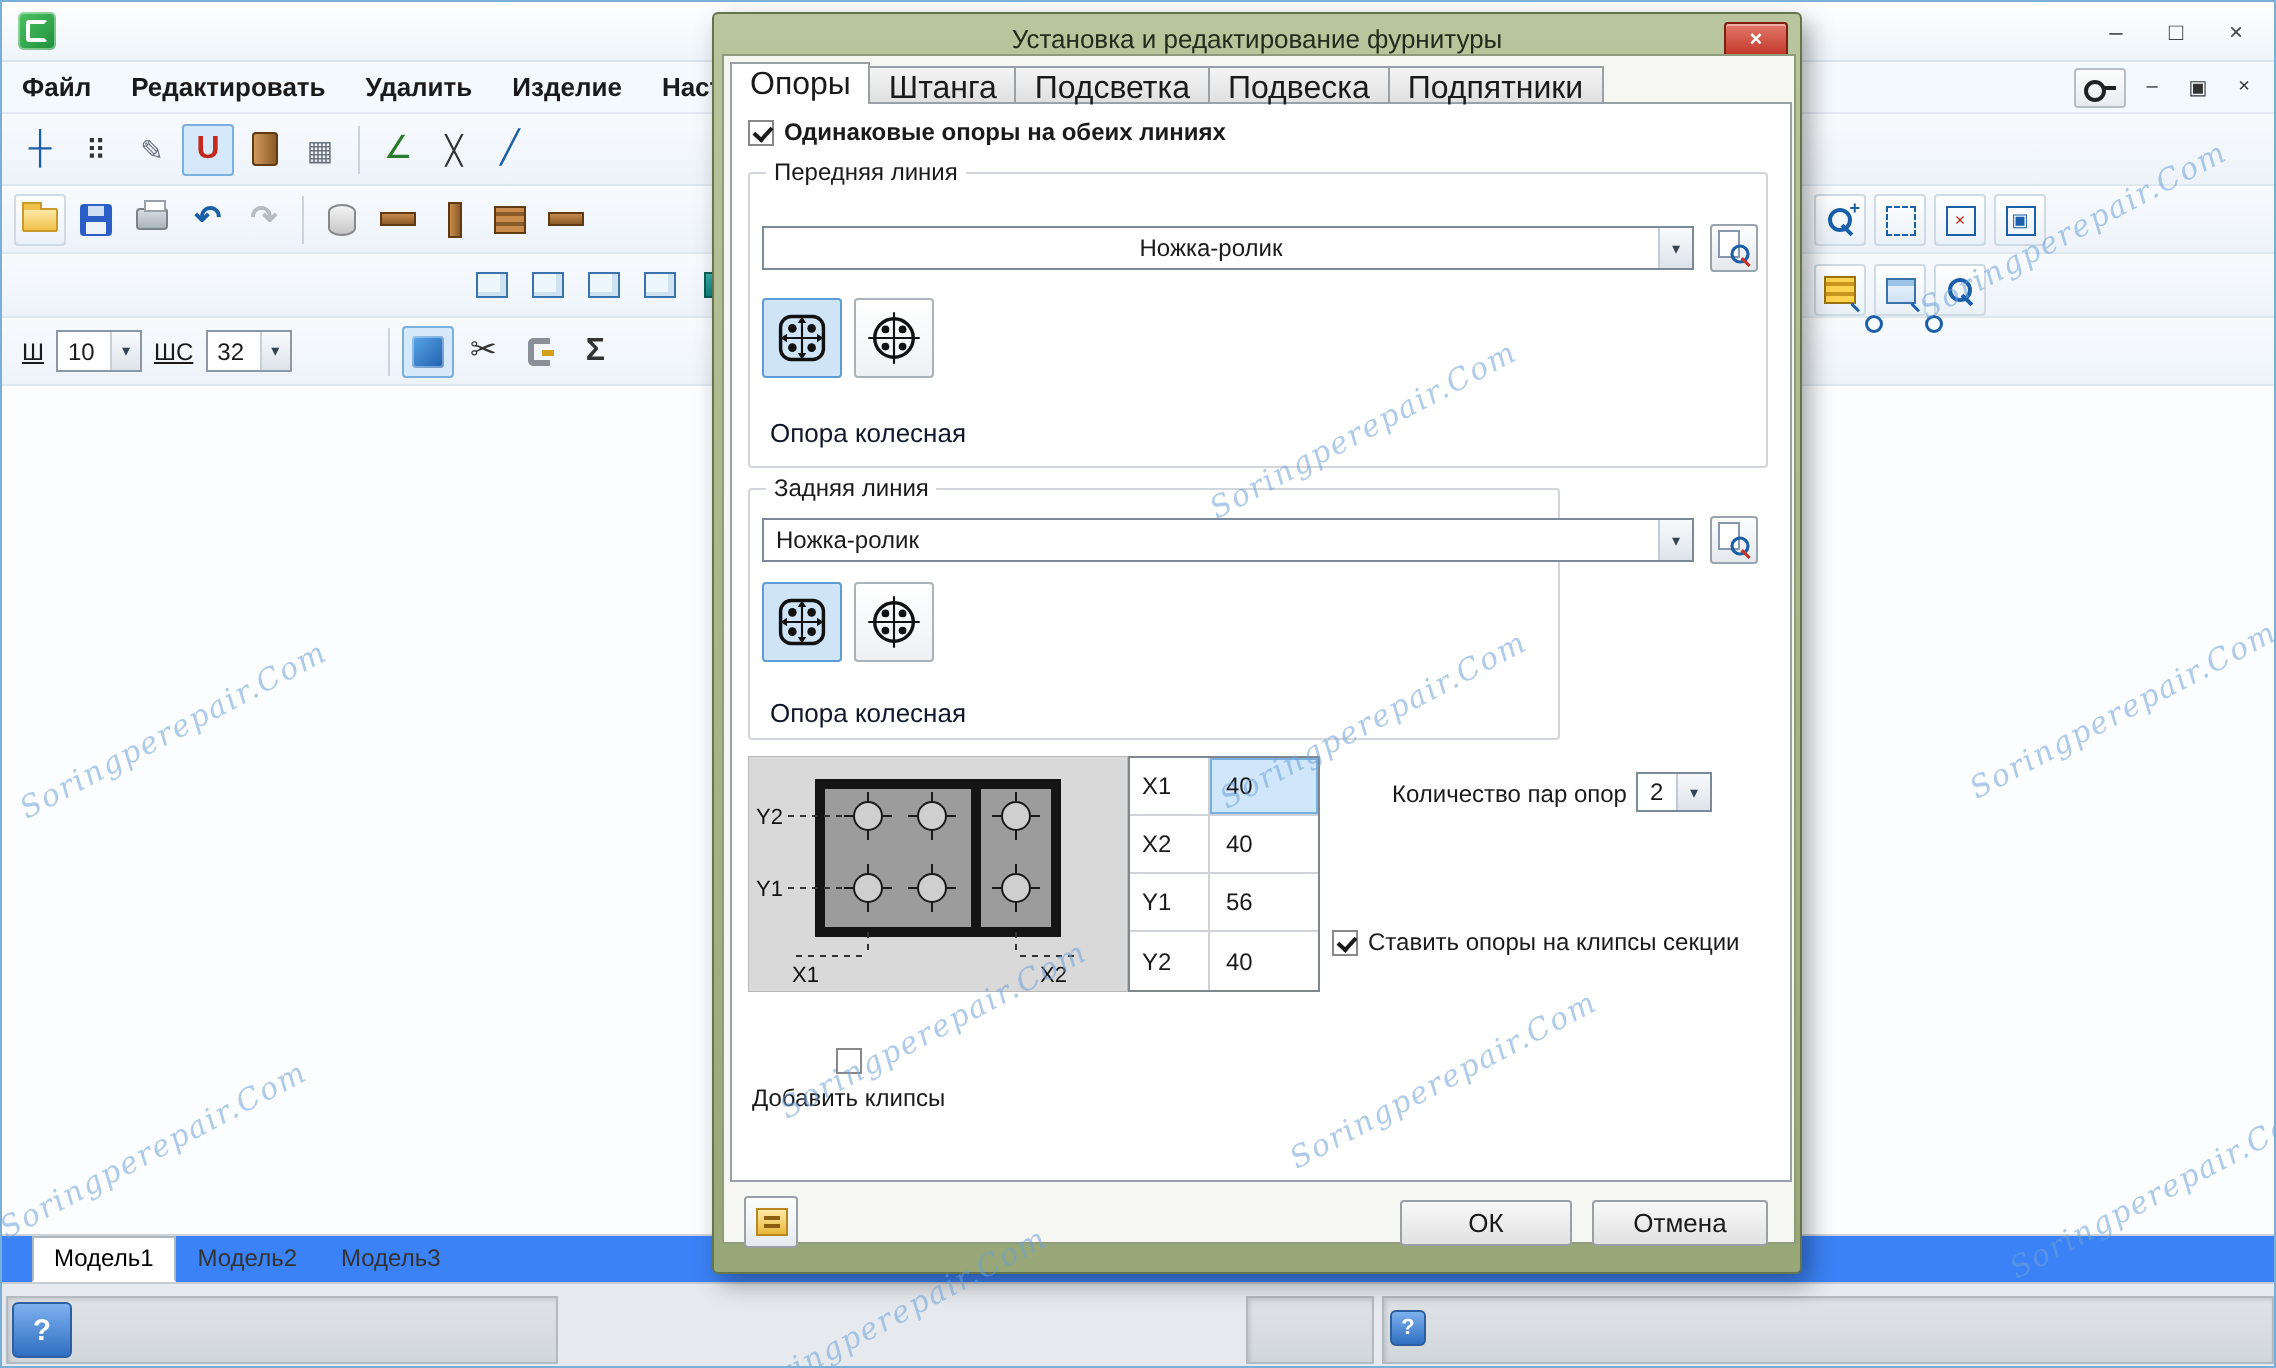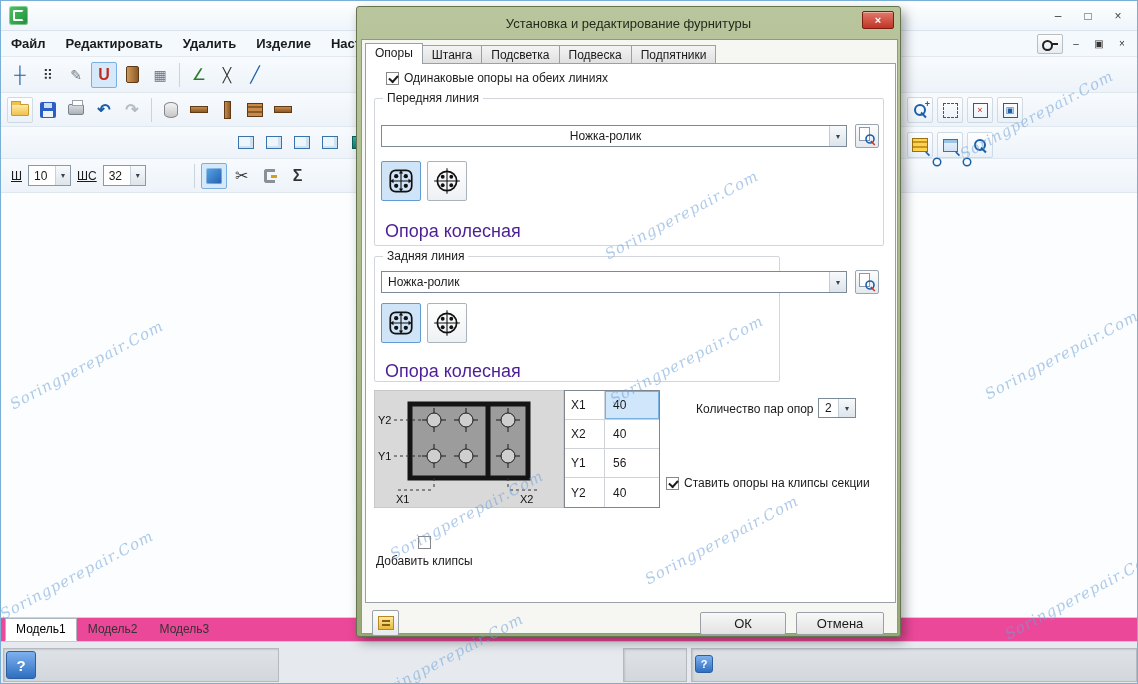--- a/index.html
+++ b/index.html
@@ -114,53 +114,53 @@
   .scombo .a { width:15px; height:100%; border-left:1px solid #c8d0d8;
                background:linear-gradient(#f8fafc,#dde4ea); font-size:8px; color:#345;
                display:flex; align-items:center; justify-content:center; }
 
   .rt { position:absolute; display:flex; gap:4px; }
   .rt1 { left:906px; top:96px; }
   .rt2 { left:906px; top:131px; }
 
   
   .canvas { position:absolute; left:0; top:192px; width:100%; height:424px; background:#fbfdfe; }
-  .tabbar { position:absolute; left:0; top:616px; width:100%; height:24px; background:#ec4899;
-            border-top:1px solid #cdd3d9; display:flex; align-items:flex-start; padding-left:4px; }
+  .tabbar { position:absolute; left:0; top:616px; width:100%; height:24px; background:#3b82f6;
+            border-top:1px solid #cdd3d9; display:flex; align-items:flex-start; padding-left:15px; }
   .mtab { padding:3px 10px 4px; border:1px solid transparent; color:#333; }
   .mtab.active { background:#fff; border-color:#aeb6be; border-bottom-color:#fff; color:#000; }
   .statusbar { position:absolute; left:0; top:640px; width:100%; height:44px; background:#e6eaee;
                border-top:1px solid #c5cbd1; }
   .sunken { position:absolute; border:1px solid #b4bac0; background:linear-gradient(#dfe3e7,#d2d7dc);
             box-shadow:inset 1px 1px 2px rgba(0,0,0,.12); }
   .helpbtn { position:absolute; width:30px; height:28px; border-radius:3px; border:1px solid #2d5fa0;
              background:linear-gradient(#7db1ef,#2f6fc0); color:#fff; font-weight:bold; font-size:15px;
              display:flex; align-items:center; justify-content:center; }
   .helpbtn.small { width:18px; height:18px; font-size:11px; }
 
   
   .wm { position:absolute; transform:rotate(-28deg); font:italic 15px "DejaVu Serif", serif;
         color:rgba(110,160,215,.55); letter-spacing:1px; white-space:nowrap; z-index:60;
         pointer-events:none; }
 
   
   .dialog { position:absolute; left:355px; top:5px; width:545px; height:631px; z-index:40;
             background:linear-gradient(#b9c59c,#98a778); border:1px solid #64744c; border-radius:3px;
             box-shadow:4px 5px 12px rgba(0,0,0,.35); padding:0 4px 4px; }
-  .dtitle { height:32px; display:flex; align-items:center; justify-content:center;
+  .dtitle { height:20px; display:flex; align-items:flex-end; justify-content:center;
             font-size:13px; color:#222b1c; position:relative; }
   .dclose { position:absolute; right:2px; top:4px; width:32px; height:18px; border-radius:2px;
             border:1px solid #7e1d12; background:linear-gradient(#e2796b,#c13527);
             color:#fff; font-size:11px; font-weight:bold; display:flex; align-items:center;
             justify-content:center; box-shadow:inset 0 1px 0 rgba(255,255,255,.4); }
   .dbody { position:relative; width:537px; height:595px; background:#f6f6f3;
            border:1px solid #8f9b7a; }
   .dtabs { position:absolute; left:3px; top:2px; display:flex; align-items:flex-end; height:21px; z-index:2; }
   .dtab { padding:2px 9px 3px; border:1px solid #9aa0a6; border-bottom:none; margin-right:-1px;
-          background:linear-gradient(#f4f4f4,#e0e0e0); height:18px; font-size:12px; }
+          background:linear-gradient(#f4f4f4,#e0e0e0); height:18px; font-size:16px; }
   .dtab.active { background:#fff; height:21px; margin-bottom:-1px; position:relative; z-index:3; }
   .dpage { position:absolute; left:3px; top:23px; width:531px; height:540px; background:#fff;
            border:1px solid #9aa0a6; }
 
   .cbrow { position:absolute; display:flex; align-items:center; gap:5px; }
   .cb { width:13px; height:13px; border:1px solid #888; background:#fff; position:relative; flex:none; }
   .cb.on::after { content:''; position:absolute; left:2px; top:2px; width:7px; height:4px;
                   border-left:2px solid #1a1a1a; border-bottom:2px solid #1a1a1a; transform:rotate(-48deg); }
 
   .gbox { position:absolute; border:1px solid #d2d6da; border-radius:2px; }
@@ -171,21 +171,21 @@
   .dcombo { position:absolute; display:flex; align-items:center; background:#fff;
             border:1px solid #7a8a99; height:22px; }
   .dcombo .v { flex:1; padding:0 6px; }
   .dcombo .a { width:17px; height:100%; border-left:1px solid #c0ccd8; font-size:8px; color:#345;
                background:linear-gradient(#f8fafc,#dde4ea); display:flex; align-items:center; justify-content:center; }
   .pvbtn { position:absolute; width:24px; height:24px; border:1px solid #9aa4ae; border-radius:2px;
            background:linear-gradient(#fdfdfd,#e4e9ee); display:flex; align-items:center; justify-content:center; }
   .fbtn { position:absolute; width:40px; height:40px; border:1px solid #aab2ba; border-radius:2px;
           background:linear-gradient(#ffffff,#eef1f4); display:flex; align-items:center; justify-content:center; }
   .fbtn.sel { border-color:#5f9bd4; background:#cfe4f7; }
-  .gcaption { position:absolute; font-size:18px; color:#4c1d95; }
+  .gcaption { position:absolute; font-size:13px; color:#0f172a; }
 
   .diagram { position:absolute; left:8px; top:326px; width:190px; height:118px; }
   .ptable { position:absolute; left:198px; top:326px; width:96px; height:118px;
             border:1px solid #7f868d; background:#fff; }
   .prow { display:flex; height:29px; border-bottom:1px solid #cfd3d7; }
   .prow:last-child { border-bottom:none; }
   .pname { width:40px; border-right:1px solid #cfd3d7; display:flex; align-items:center; padding-left:6px; }
   .pval { flex:1; display:flex; align-items:center; padding-left:8px; }
   .pval.hl { background:#cfe6fb; box-shadow:inset 0 0 0 1px #7ab0e0; }
 
@@ -395,21 +395,21 @@
       <div class="dtabs">
         <span class="dtab active">Опоры</span>
         <span class="dtab">Штанга</span>
         <span class="dtab">Подсветка</span>
         <span class="dtab">Подвеска</span>
         <span class="dtab">Подпятники</span>
       </div>
 
       <div class="dpage">
 
-        <div class="cbrow" style="left:20px; top:7px;">
+        <div class="cbrow" style="left:8px; top:7px;font-weight:bold;">
           <span class="cb on"></span>
           <span>Одинаковые опоры на обеих линиях</span>
         </div>
 
         <div class="gbox g1">
           <span class="glabel">Передняя линия</span>
           <div class="dcombo" style="left:6px; top:26px; width:466px;">
             <span class="v">Ножка-ролик</span>
             <span class="a">▾</span>
           </div>

